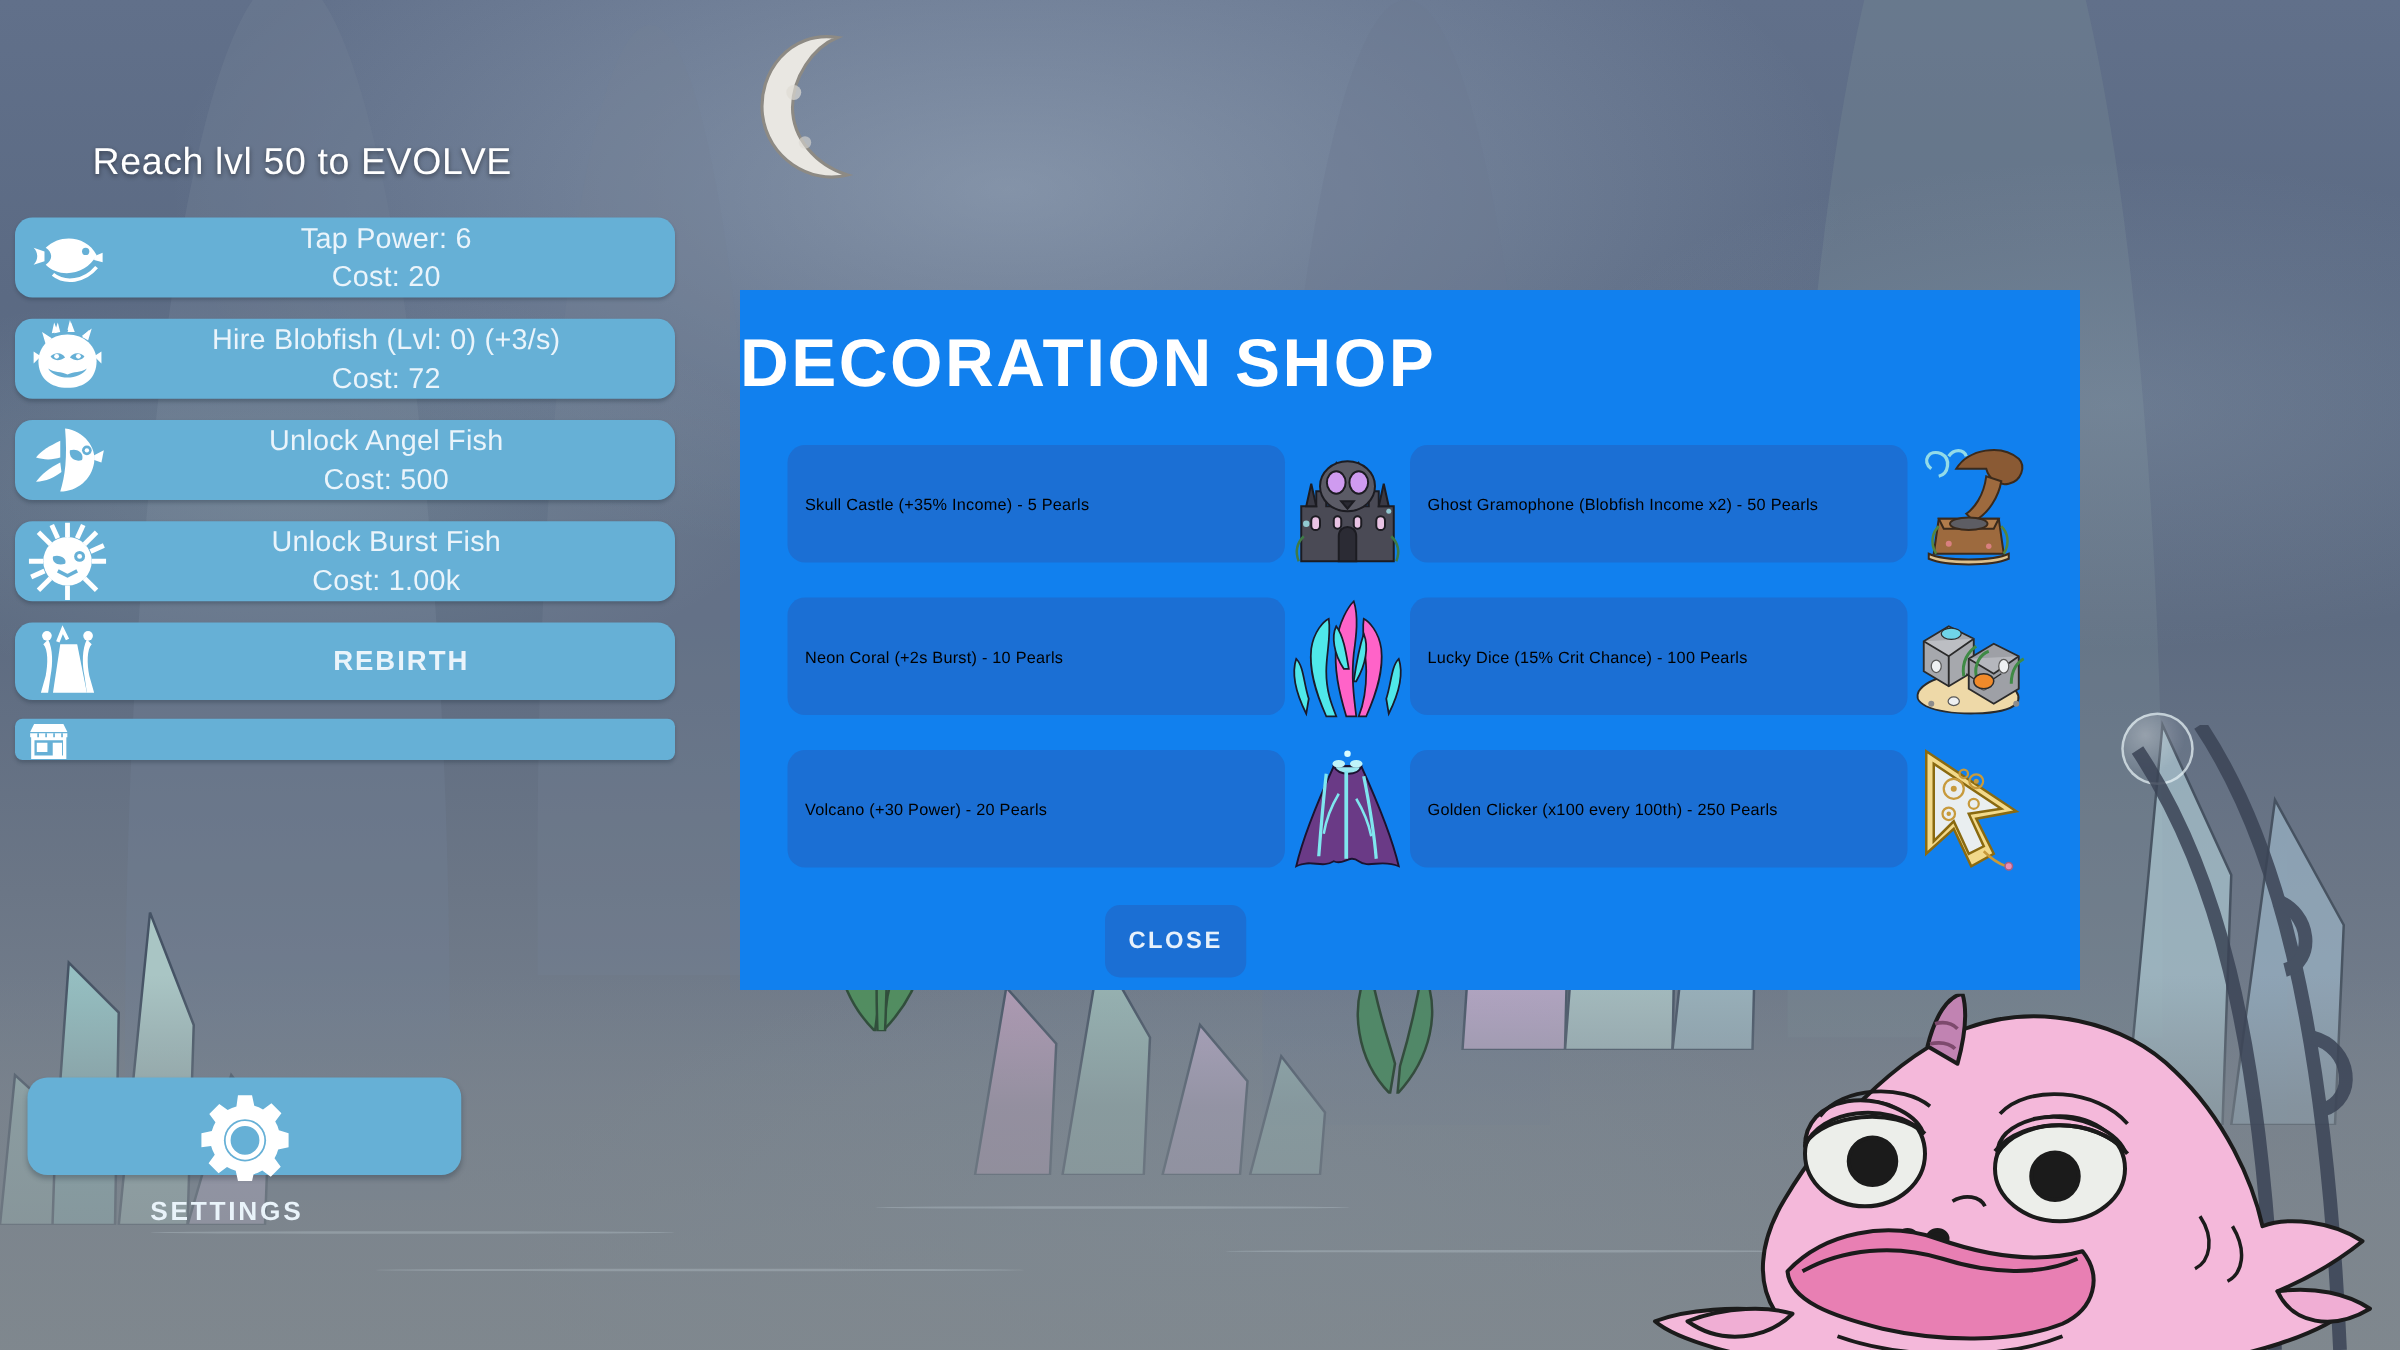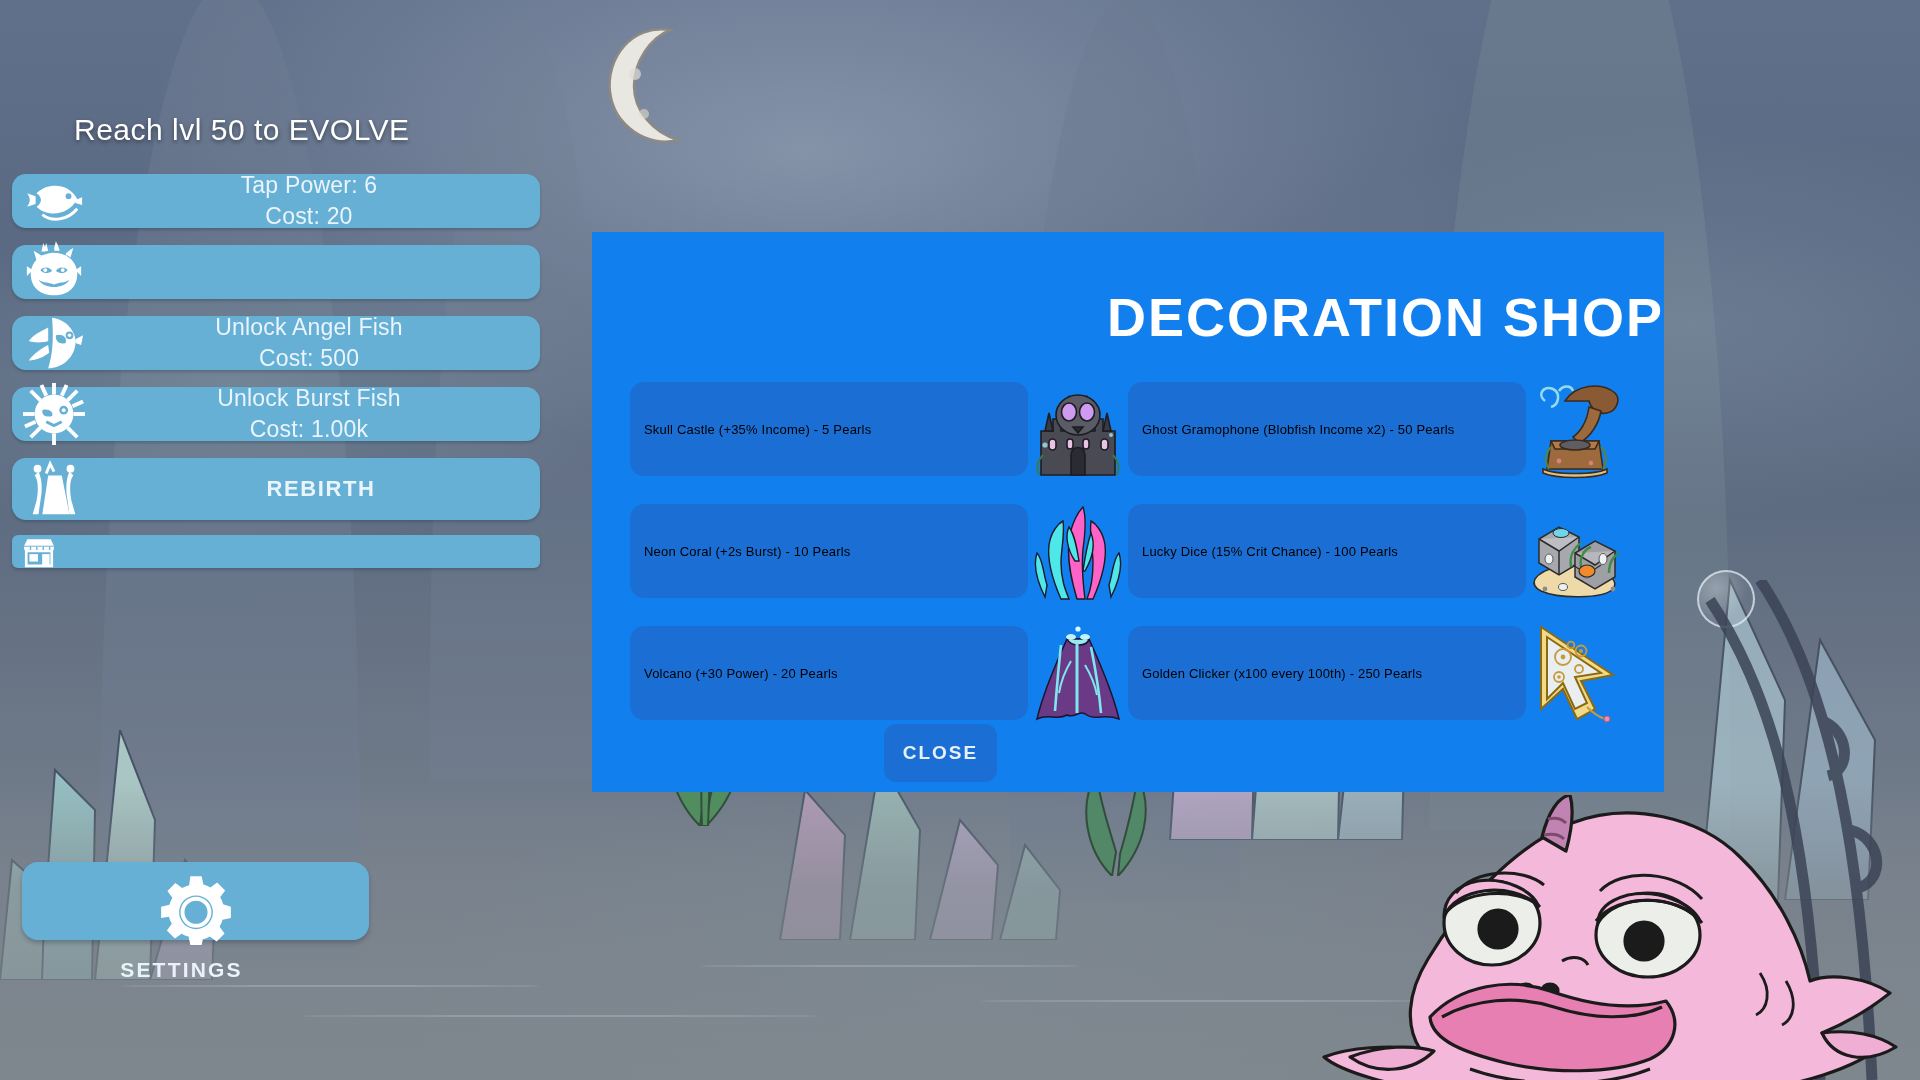--- a/index.html
+++ b/index.html
@@ -54,21 +54,21 @@
     font-size:30px; font-weight:normal; color:#ffffff;
     letter-spacing:.5px;
     text-shadow:0 2px 4px rgba(0,0,0,.45);
     white-space:nowrap;
   }
 
   .upgrade-list{ position:absolute; left:12px; top:174px; width:528px; }
 
   .upg{
     position:relative;
-    height:54px;
+    height:64px;
     margin-bottom:17px;
     background:#66b0d6;
     border-radius:14px;
     display:flex; align-items:center;
     box-shadow:0 2px 3px rgba(30,45,60,.28);
   }
   .upg .ico{
     width:84px; height:100%;
     flex:0 0 84px;
     display:flex; align-items:center; justify-content:center;
@@ -109,22 +109,22 @@
   }
 
   
   #modal{
     position:absolute; left:592px; top:232px;
     width:1072px; height:560px;
     background:#1180ee;
     z-index:50;
   }
   #modal-title{
-    text-align:right;
-    margin-top:54px;
+    text-align:left;
+    margin-top:28px;
     font-size:54px; font-weight:bold;
     color:#ffffff;
     letter-spacing:2px;
   }
   .shop-grid{
     position:relative;
     margin:34px 38px 0 38px;
   }
   .shop-row{
     display:flex; align-items:center;
@@ -305,20 +305,24 @@
         <path d="M32 8 L34 0 L37 9 Z M24 10 L21 2 L19 11 Z M44 13 L52 7 L49 17 Z M19 15 L11 10 L14 20 Z"></path>
         <path d="M32 12 C46 12 56 22 56 34 C56 48 46 56 32 56 C18 56 8 48 8 34 C8 22 18 12 32 12Z"></path>
         <path d="M18 30 C22 26 28 27 30 31 C26 34 20 34 18 30Z" fill="#66b0d6"></path>
         <path d="M46 30 C42 26 36 27 34 31 C38 34 44 34 46 30Z" fill="#66b0d6"></path>
         <path d="M16 40 C22 50 42 50 48 40 C42 44 38 42 32 45 C26 42 22 44 16 40Z" fill="#66b0d6"></path>
         <circle cx="23" cy="30" r="2" fill="#ffffff"></circle>
         <circle cx="41" cy="30" r="2" fill="#ffffff"></circle>
         <path d="M4 26 L10 30 L4 36Z"></path>
           <path d="M60 26 L54 30 L60 36Z"></path>
       </svg>
+    </div>
+    <div class="txt">
+      <div class="line1">Hire Blobfish (Lvl: 0) (+3/s)</div>
+      <div class="line2">Cost: 72</div>
     </div>
   </div>
 
   <div class="upg">
     <div class="ico">
       <svg viewBox="0 0 64 64" fill="#ffffff">
         <path d="M30 6 C46 8 56 22 54 34 C52 48 40 58 26 58 C30 46 32 30 30 6Z"></path>
         <path d="M26 16 C18 20 10 24 6 30 C12 32 20 32 26 30Z"></path>
         <path d="M26 34 C18 38 10 44 6 50 C14 50 22 46 27 42Z"></path>
         <path d="M54 28 L62 24 L60 34 L54 32Z"></path>

